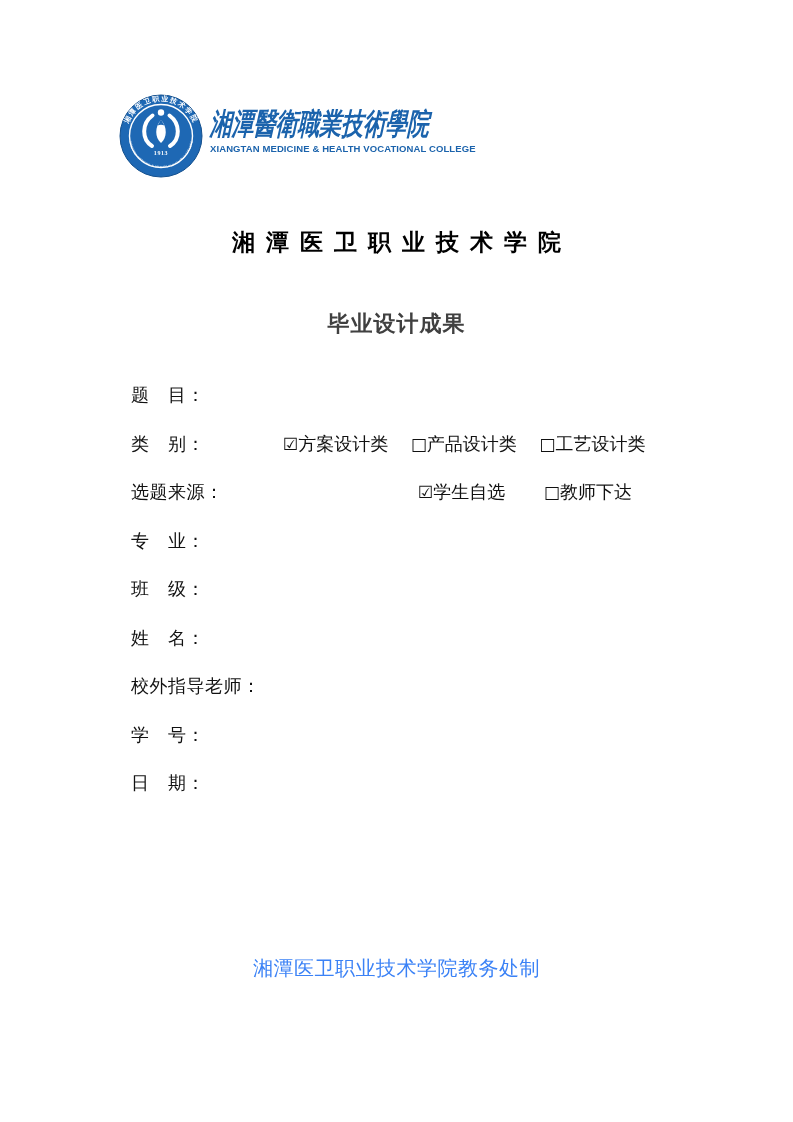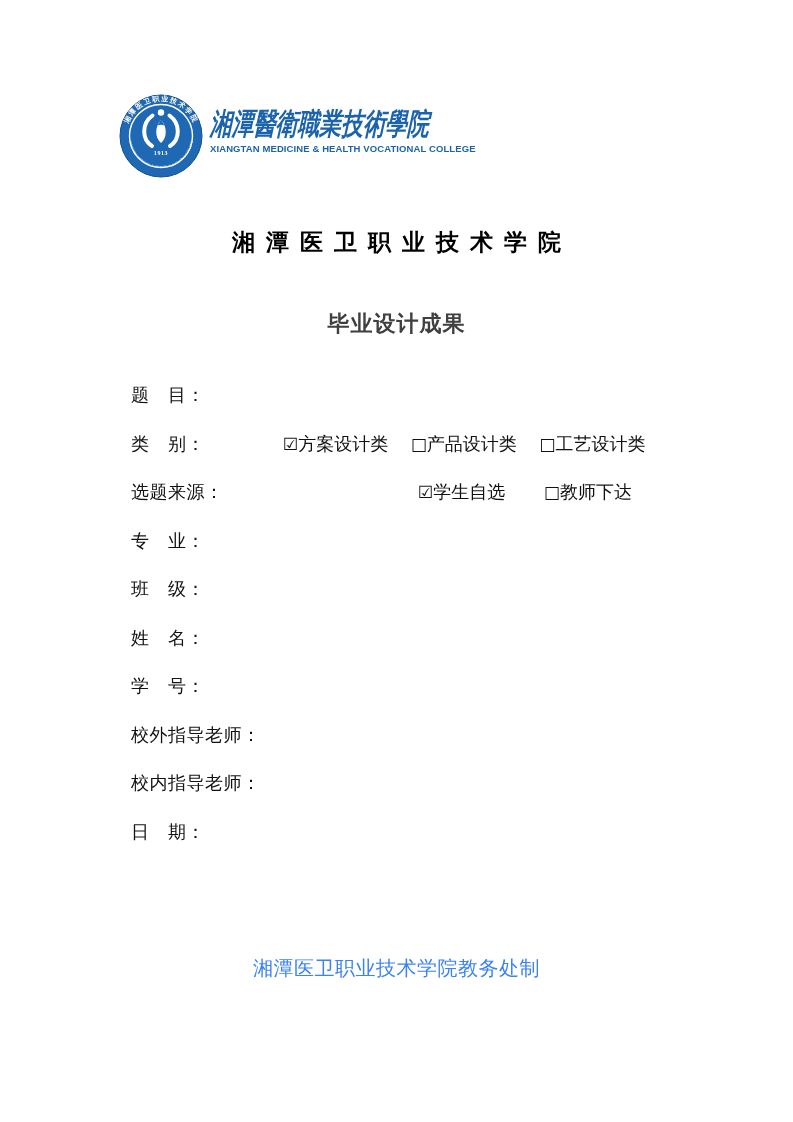--- a/index.html
+++ b/index.html
@@ -185,33 +185,29 @@
       <span class="flabel">班　级：</span>
       <span class="fvalue"></span>
     </div>
 
     <div class="frow">
       <span class="flabel">姓　名：</span>
       <span class="fvalue"></span>
     </div>
 
     <div class="frow">
+      <span class="flabel">校外指导老师：</span>
+      <span class="fvalue"></span>
+    </div>
+
+    <div class="frow">
       <span class="flabel">学　号：</span>
       <span class="fvalue"></span>
     </div>
 
-    <div class="frow">
-      <span class="flabel">校外指导老师：</span>
-      <span class="fvalue"></span>
-    </div>
-
-    <div class="frow">
-      <span class="flabel">校内指导老师：</span>
-      <span class="fvalue"></span>
-    </div>
 
     <div class="frow">
       <span class="flabel">日　期：</span>
       <span class="fvalue"></span>
     </div>
 
   </div>
 
   <div class="doc-footer">湘潭医卫职业技术学院教务处制</div>
 

